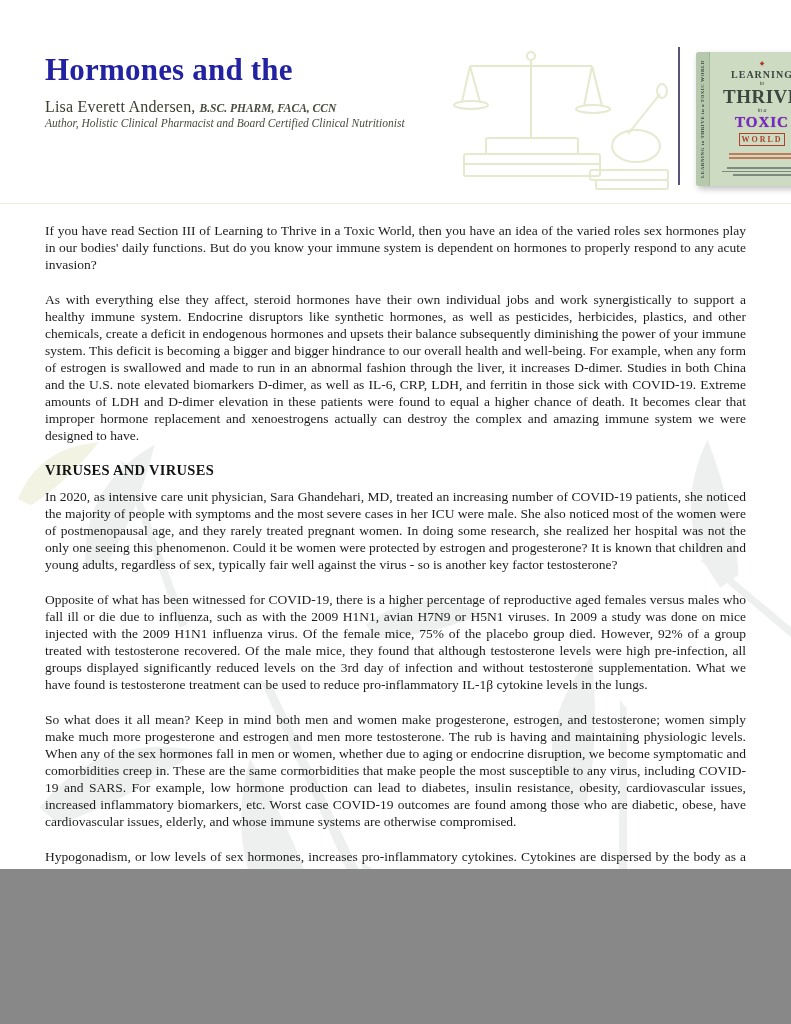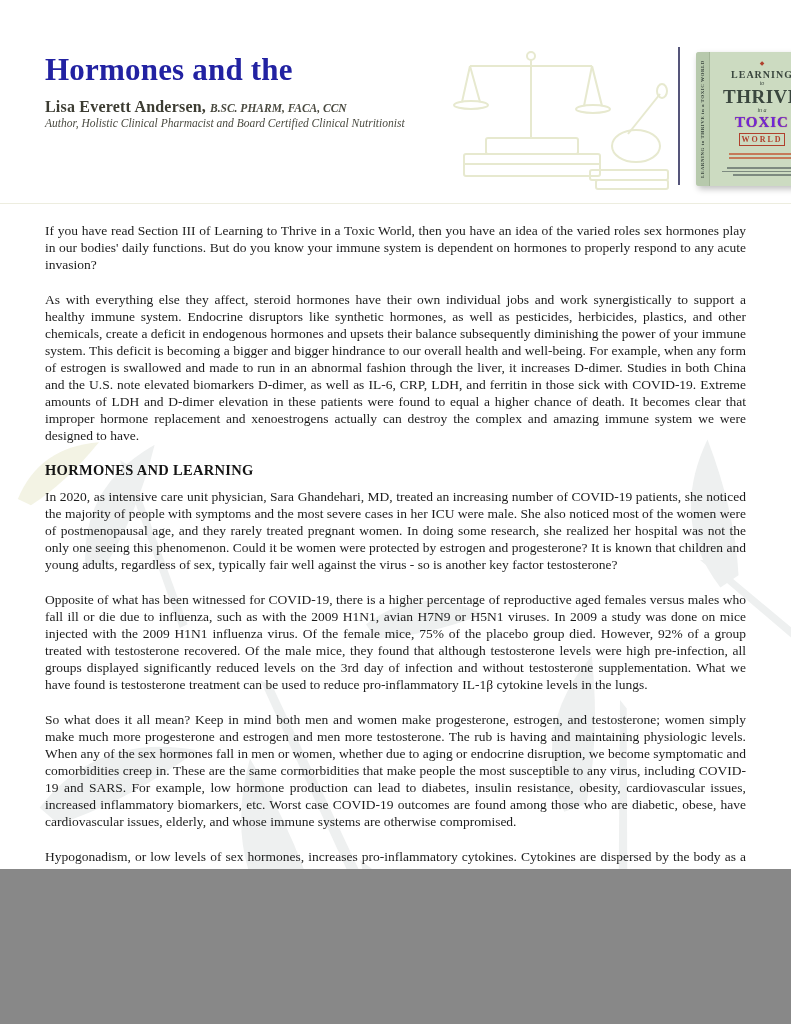--- a/index.html
+++ b/index.html
@@ -10,21 +10,21 @@
   }
   
   .watermark{position:absolute; inset:0; pointer-events:none;}
   
   .header{position:absolute; left:45px; top:52px; width:700px; height:150px;}
   .doc-title{
     margin:0; font-size:31px; line-height:36px; font-weight:bold;
     color:#2222a2; letter-spacing:0.2px;
   }
   .author-line{margin-top:10px; font-size:16px; color:#3c3c32;}
-  .author-name{font-weight:bold; letter-spacing:0.2px;}
+  .author-name{font-weight:normal; letter-spacing:0.2px;}
   .author-creds{font-style:italic; font-size:11.5px; font-weight:bold; color:#4a4a40;margin-top:32px;}
   .author-subtitle{
     margin-top:1px; font-style:italic; font-size:11.5px; color:#4a4a40;
   }
   
   .header-art{position:absolute; left:395px; top:-10px; width:385px; height:160px;}
   .scale-illustration{position:absolute; left:0; top:0;}
   .v-divider{
     position:absolute; left:238px; top:5px; width:2px; height:138px;
     background:#55557a;
@@ -187,21 +187,21 @@
         </div>
       </div>
     </div>
   </div>
 
   <div class="header-rule"></div>
 
   <div class="article">
     <p>If you have read Section III of Learning to Thrive in a Toxic World, then you have an idea of the varied roles sex hormones play in our bodies' daily functions. But do you know your immune system is dependent on hormones to properly respond to any acute invasion?</p>
     <p>As with everything else they affect, steroid hormones have their own individual jobs and work synergistically to support a healthy immune system. Endocrine disruptors like synthetic hormones, as well as pesticides, herbicides, plastics, and other chemicals, create a deficit in endogenous hormones and upsets their balance subsequently diminishing the power of your immune system.  This deficit is becoming a bigger and bigger hindrance to our overall health and well-being. For example, when any form of estrogen is swallowed and made to run in an abnormal fashion through the liver, it increases D-dimer. Studies in both China and the U.S. note elevated biomarkers D-dimer, as well as IL-6, CRP, LDH, and ferritin in those sick with COVID-19. Extreme amounts of LDH and D-dimer elevation in these patients were found to equal a higher chance of death. It becomes clear that improper hormone replacement and xenoestrogens actually can destroy the complex and amazing immune system we were designed to have.</p>
-    <h2 class="section-heading">HORMONES AND LEARNING</h2>
+    <h2 class="section-heading">VIRUSES AND VIRUSES</h2>
     <p>In 2020, as intensive care unit physician, Sara Ghandehari, MD, treated an increasing number of COVID-19 patients, she noticed the majority of people with symptoms and the most severe cases in her ICU were male. She also noticed most of the women were of postmenopausal age, and they rarely treated pregnant women.  In doing some research, she realized her hospital was not the only one seeing this phenomenon. Could it be women were protected by estrogen and progesterone? It is known that children and young adults, regardless of sex, typically fair well against the virus - so is another key factor testosterone?</p>
     <p>Opposite of what has been witnessed for COVID-19, there is a higher percentage of reproductive aged females versus males who fall ill or die due to influenza, such as with the 2009 H1N1, avian H7N9 or H5N1 viruses. In 2009 a study was done on mice injected with the 2009 H1N1 influenza virus. Of the female mice, 75% of the placebo group died. However, 92% of a group treated with testosterone recovered. Of the male mice, they found that although testosterone levels were high pre-infection, all groups displayed significantly reduced levels on the 3rd day of infection and without testosterone supplementation. What we have found is testosterone treatment can be used to reduce pro-inflammatory IL-1β cytokine levels in the lungs.</p>
     <p>So what does it all mean? Keep in mind both men and women make progesterone, estrogen, and testosterone; women simply make much more progesterone and estrogen and men more testosterone. The rub is having and maintaining physiologic levels. When any of the sex hormones fall in men or women, whether due to aging or endocrine disruption, we become symptomatic and comorbidities creep in. These are the same cormorbidities that make people the most susceptible to any virus, including COVID-19 and SARS. For example, low hormone production can lead to diabetes, insulin resistance, obesity, cardiovascular issues, increased inflammatory biomarkers, etc. Worst case COVID-19 outcomes are found among those who are diabetic, obese, have cardiovascular issues, elderly, and whose immune systems are otherwise compromised.</p>
     <p>Hypogonadism, or low levels of sex hormones, increases pro-inflammatory cytokines. Cytokines are dispersed by the body as a reaction to virus invasion. Too many cytokines, however, create a cytokine storm in which the immune system attacks invader and healthy cells, causing great amounts of inflammation along the way. Hypogonadism also lowers nitric oxide activity. Nitric oxide exists in the body for a number of reasons, including to support a healthy cardiovascular system and as an antiviral agent. You can already see the importance of balanced hormones and how not having enough can make anyone sick. However, there is much more to the story.</p>
   </div>
 
   <div class="footer-rule"></div>
 
 </div>
 

